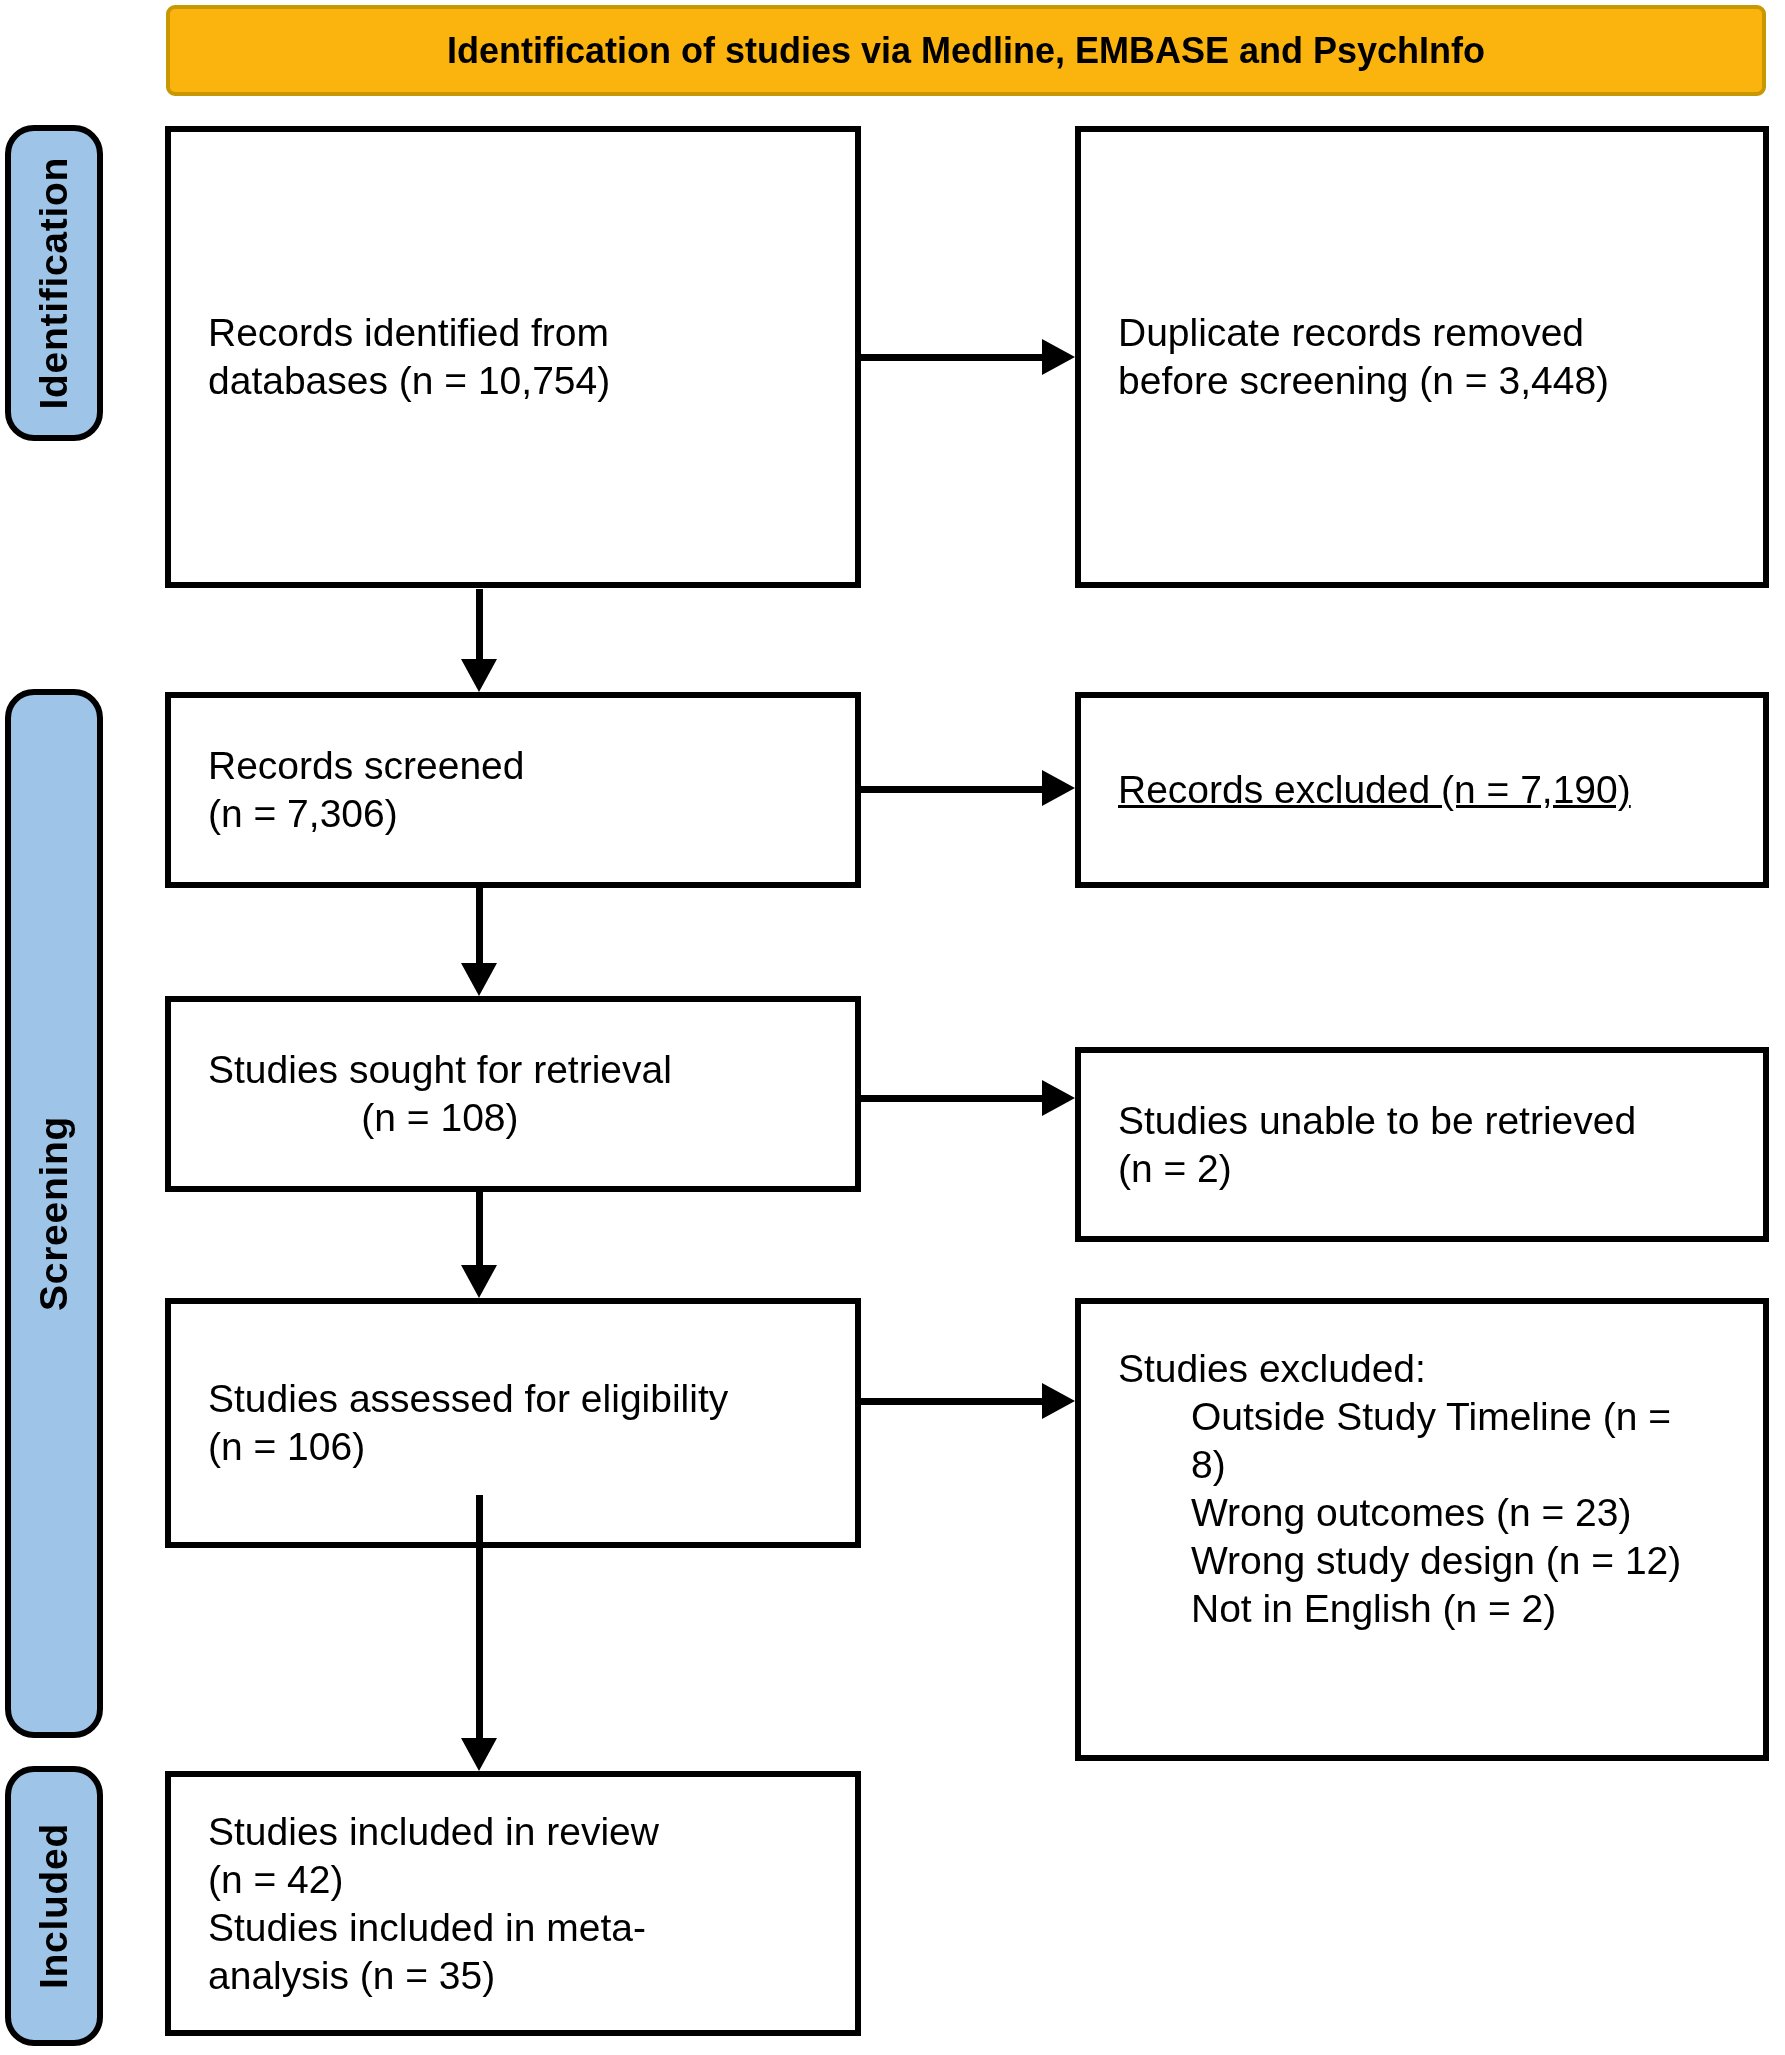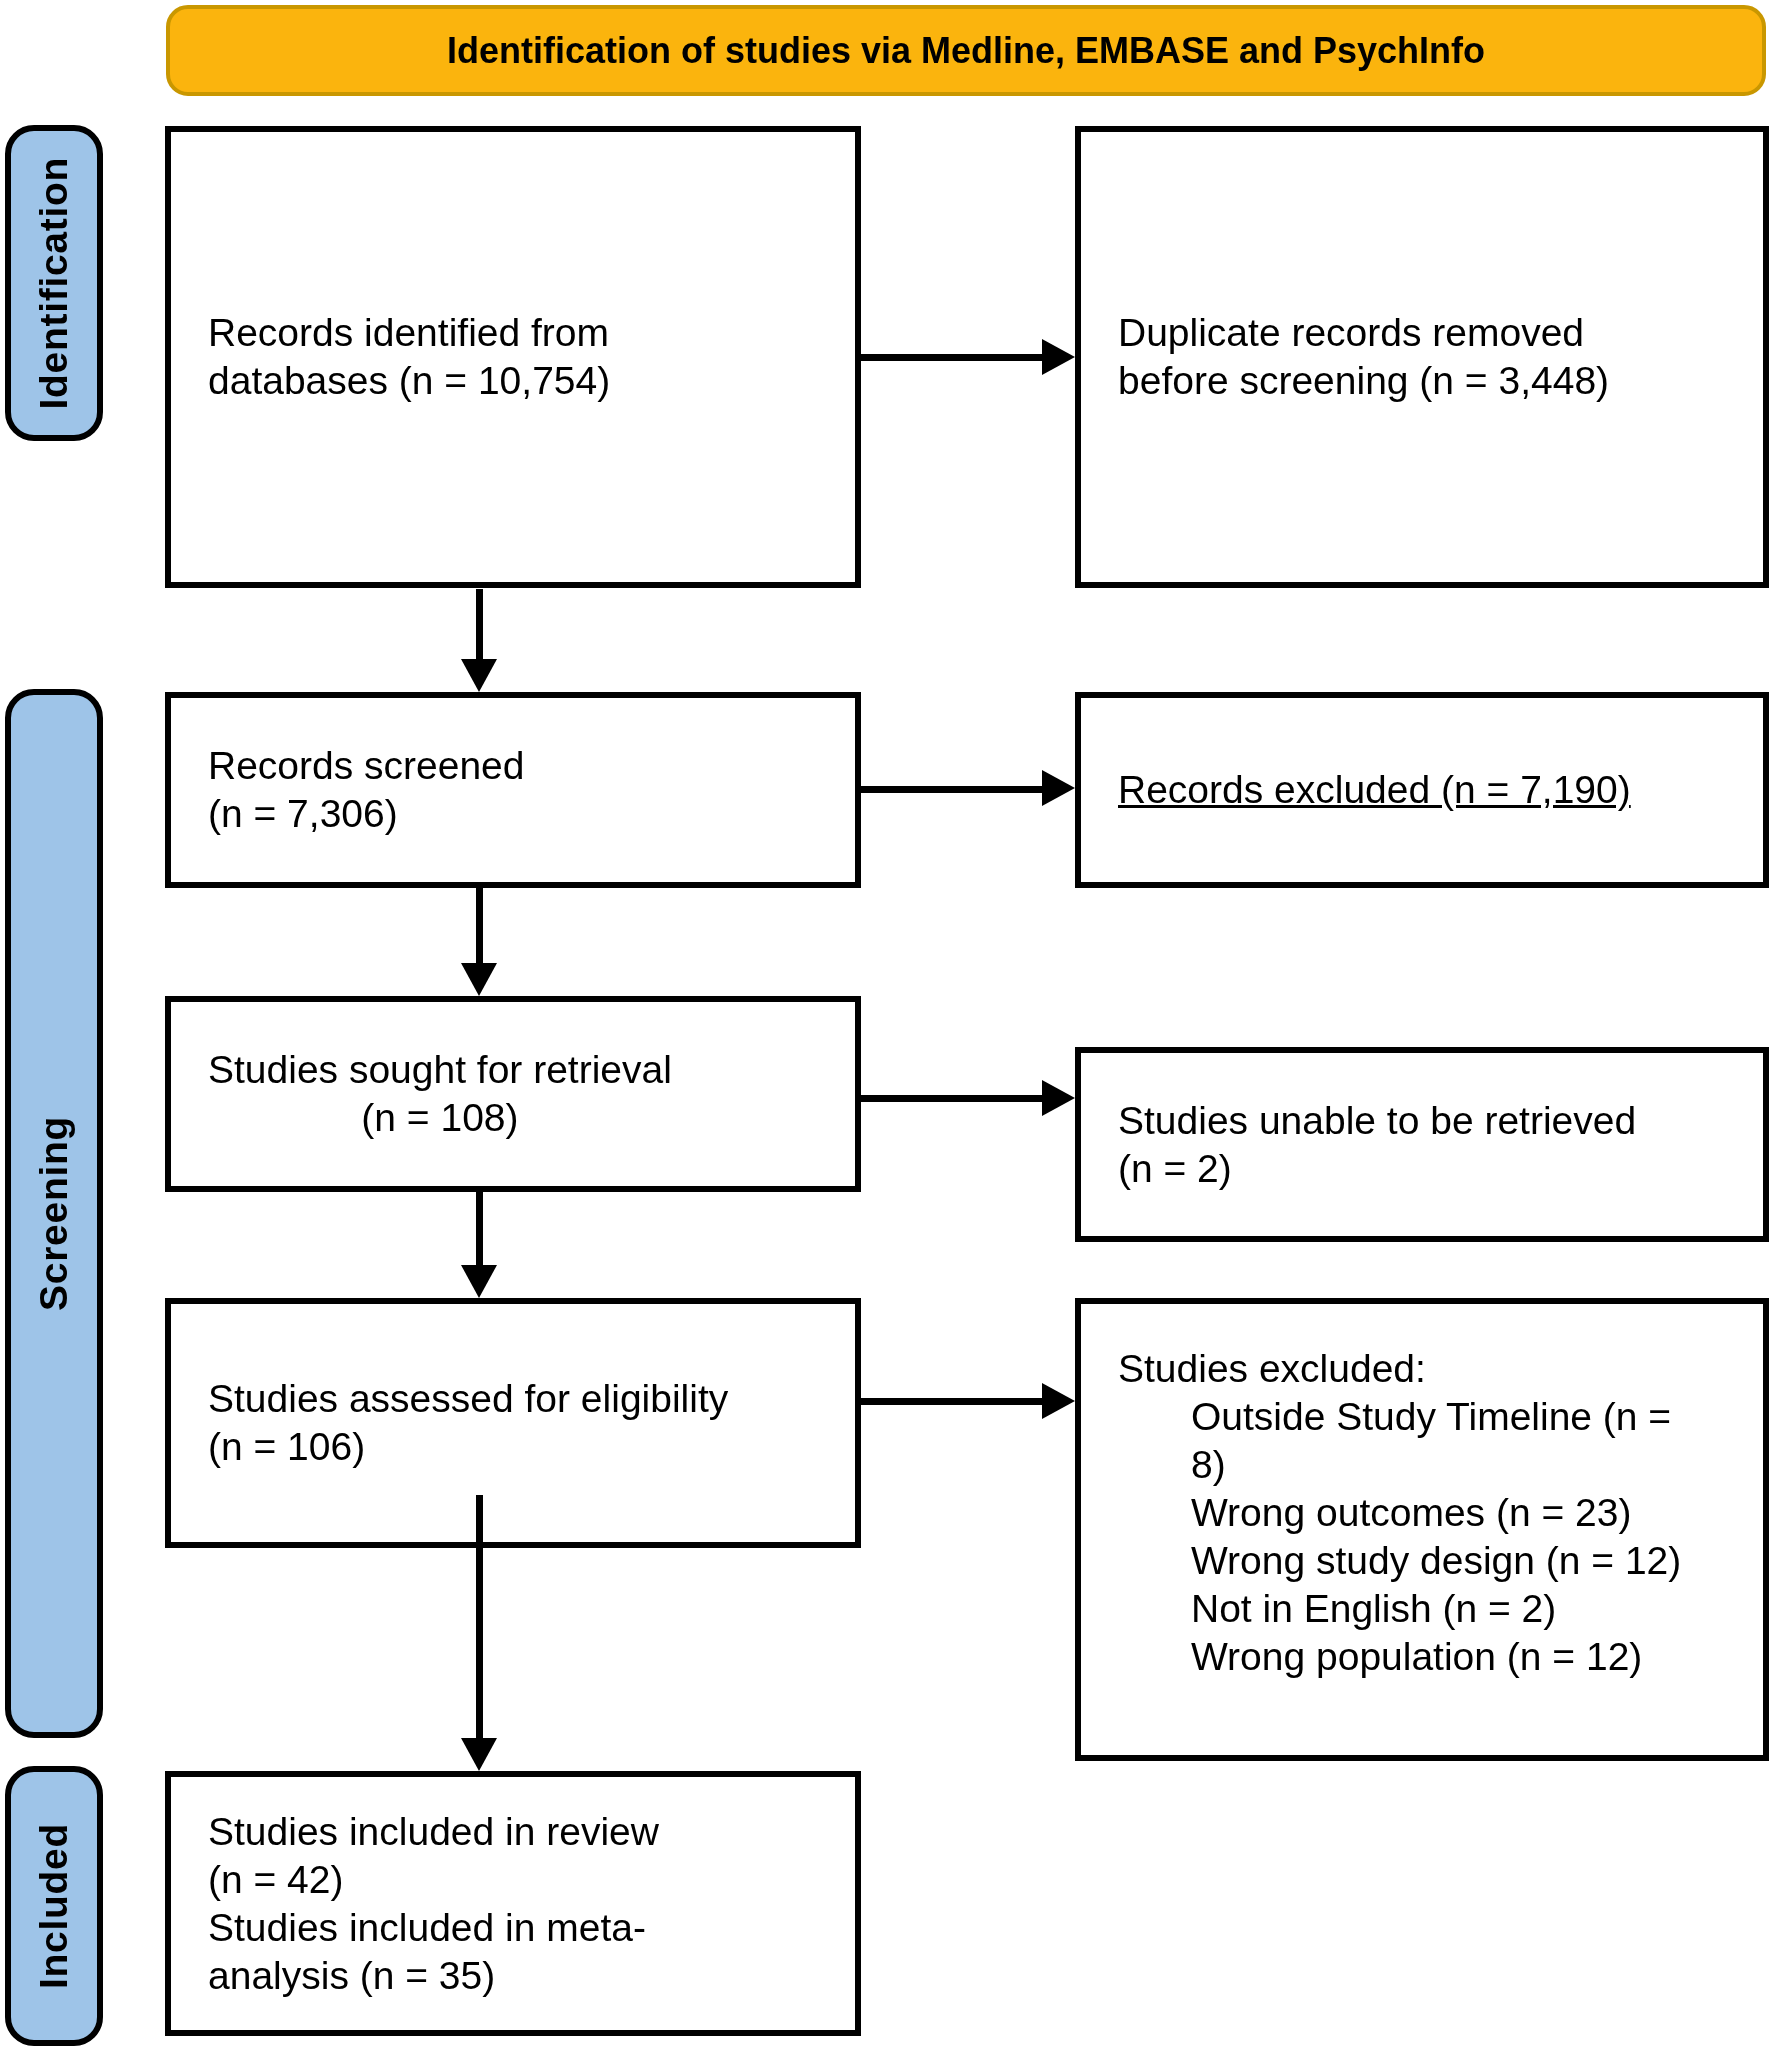--- a/index.html
+++ b/index.html
@@ -12,21 +12,21 @@
   *{box-sizing:border-box;margin:0;padding:0;}
   html,body{background:#ffffff;}
   body{
     width:1786px;height:2056px;position:relative;
     font-family:"Liberation Sans", sans-serif;color:#000;
   }
   .banner{
     position:absolute;left:166px;top:5.3px;width:1600px;height:91px;
     background:var(--banner-bg);
     border:4px solid var(--banner-border);
-    border-radius:22px;
+    border-radius:9px;
     display:flex;align-items:center;justify-content:center;
     font-weight:bold;font-size:36px;text-align:center;
   }
   .stage{
     position:absolute;left:5.3px;width:98px;
     background:var(--stage-bg);
     border:6.7px solid var(--line-color);
     border-radius:29px;
     display:flex;align-items:center;justify-content:center;
   }
@@ -125,21 +125,20 @@
   <div class="txt">Studies unable to be retrieved
 (n = 2)</div>
 </div>
 <div class="fbox col-right" id="box-studies-excluded">
   <div>Studies excluded:</div>
   <div class="excl-item">Outside Study Timeline (n =
 8)</div>
   <div class="excl-item">Wrong outcomes (n = 23)</div>
   <div class="excl-item">Wrong study design (n = 12)</div>
   <div class="excl-item">Not in English (n = 2)</div>
-  <div class="excl-item">Wrong population (n = 12)</div>
 </div>
 
 <div class="vline" style="top:589px;height:72px;"></div>
 <div class="head-down" style="top:659px;"></div>
 
 <div class="vline" style="top:888px;height:75px;"></div>
 <div class="head-down" style="top:963px;"></div>
 
 <div class="vline" style="top:1192px;height:73px;"></div>
 <div class="head-down" style="top:1265px;"></div>

